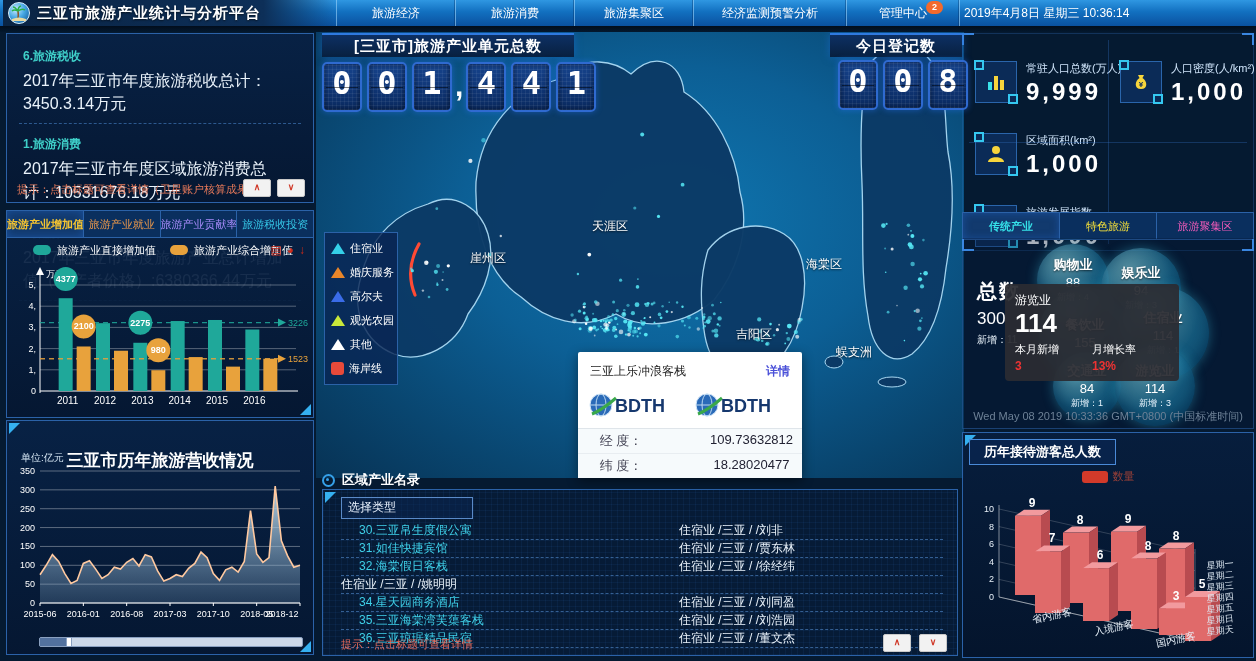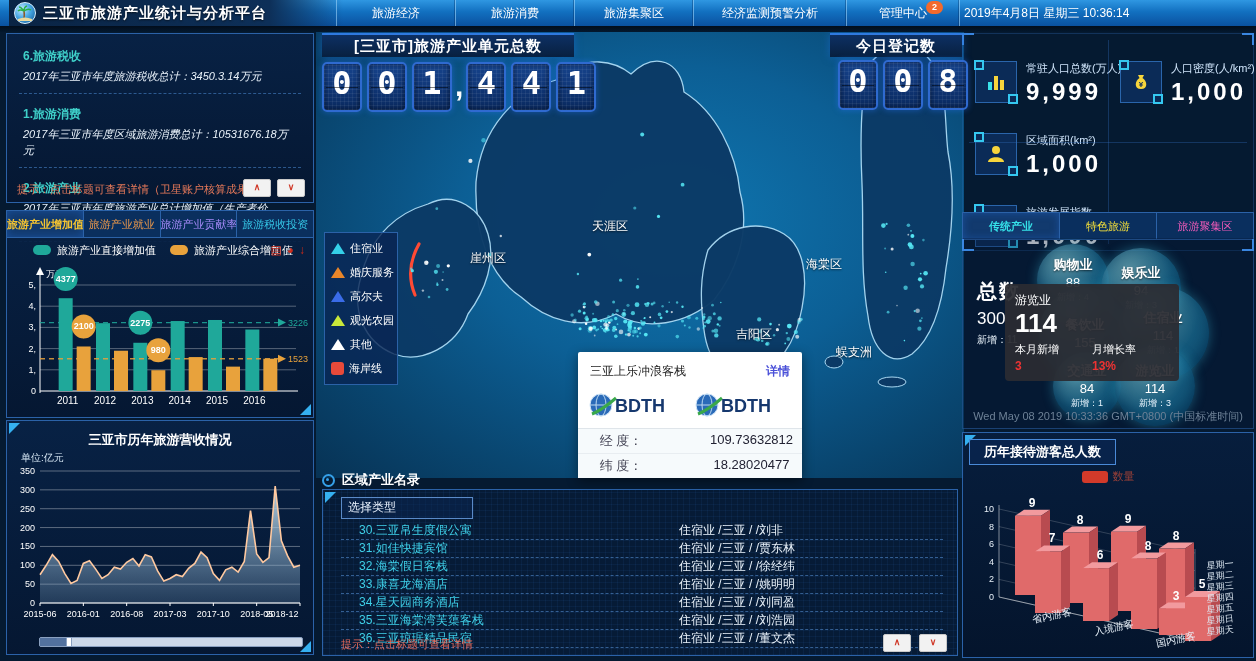--- a/index.html
+++ b/index.html
@@ -3,21 +3,21 @@
 <meta charset="utf-8">
 <style>
   html,body{margin:0;padding:0;background:#02101f;}
   .stage{position:relative;width:1256px;height:661px;overflow:hidden;
     background:#051a31;font-family:"Liberation Sans",sans-serif;}
   
   .topbar{position:absolute;left:0;top:0;width:1256px;height:26px;
     background:linear-gradient(180deg,#2f97e2 0%,#1270c0 45%,#0a51a0 100%);z-index:30;}
   .top-stripe{position:absolute;left:0;top:26px;width:1256px;height:6px;
     background:linear-gradient(180deg,#020d1c,#03182e);z-index:30;}
-  .brand{position:absolute;left:9px;top:0;width:334px;height:26px;display:flex;align-items:center;gap:7px;
+  .brand{position:absolute;left:3px;top:0;width:334px;height:26px;display:flex;align-items:center;gap:7px;
     padding-left:5px;box-sizing:border-box;background:linear-gradient(90deg,#0a2444 0%,#0d2f58 78%,rgba(13,47,88,0));}
   .logo{width:20px;height:20px;border-radius:50%;border:1px solid #d9f1ff;flex:0 0 auto;
     background:radial-gradient(circle at 35% 32%,#c9ecff,#47a8e4 45%,#0b4f8e);}
   .app-title{color:#fff;font-weight:bold;font-size:15px;letter-spacing:1px;white-space:nowrap;
     text-shadow:0 1px 2px rgba(0,0,0,.65);}
   .nav{position:absolute;left:336px;top:0;height:26px;display:flex;}
   .nav-item{text-align:center;line-height:26px;color:#fff;font-size:12px;cursor:pointer;position:relative;
     border-left:1px solid rgba(170,220,255,.55);box-shadow:inset -1px 0 0 rgba(0,40,90,.35);}
   .nav-item:last-child{border-right:1px solid rgba(170,220,255,.55);}
   .nav-badge{position:absolute;top:1px;right:16px;min-width:13px;height:13px;border-radius:7px;
@@ -66,37 +66,37 @@
   .panel{position:absolute;border:1px solid #2b62a8;box-sizing:border-box;
     background:linear-gradient(180deg,rgba(8,34,70,.93),rgba(5,23,50,.93));}
   .corner-br::after{content:"";position:absolute;right:2px;bottom:2px;
     border-left:11px solid transparent;border-bottom:11px solid #35b0f0;}
   .corner-tl::before{content:"";position:absolute;left:2px;top:2px;
     border-right:11px solid transparent;border-top:11px solid #35b0f0;}
   
   .sum-item{margin:0 0 6px 0;padding:6px 4px 8px;border-bottom:1px dashed rgba(70,130,200,.6);}
   .sum-item:last-child{border-bottom:none;}
   .sum-title{color:#3fd0c9;font-size:12px;font-weight:bold;margin-bottom:4px;}
-  .sum-desc{color:#eaf3fb;font-size:11px;line-height:1.45;font-style:italic;}
+  .sum-desc{color:#eaf3fb;font-size:16px;line-height:1.45;}
   .hint-row{position:absolute;left:10px;bottom:5px;color:#e87a5a;font-size:11px;}
   .pager{position:absolute;right:8px;bottom:5px;display:flex;gap:6px;}
   .pager-btn{width:26px;height:16px;background:#f2f2f2;border:1px solid #c9c9c9;border-radius:2px;
     color:#d03a2a;font-size:9px;line-height:15px;text-align:center;font-weight:bold;cursor:pointer;}
   
   .tabs{display:flex;height:26px;background:#0a2f5e;border-bottom:1px solid #2b62a8;}
   .tab{flex:1;text-align:center;line-height:26px;font-size:11px;cursor:pointer;
     border-right:1px solid #2b62a8;white-space:nowrap;overflow:hidden;}
   .tab:last-child{border-right:none;}
   .tab.active{background:#123a6e;font-weight:bold;box-shadow:inset 0 0 8px rgba(40,120,240,.35);}
   .legend-row{display:flex;align-items:center;gap:6px;height:24px;padding-left:26px;color:#fff;font-size:11px;}
   .swatch{width:18px;height:10px;border-radius:5px;flex:0 0 auto;}
   .tool-icons{position:absolute;right:8px;top:32px;display:flex;gap:5px;color:#cc2a1a;font-size:12px;}
   .tool-icons span{cursor:pointer;}
   
-  .rev-title{text-align:center;color:#fff;font-weight:bold;font-size:13px;margin-top:10px;}
+  .rev-title{text-align:center;color:#fff;font-weight:bold;font-size:17px;margin-top:28px;}
   .rev-unit{position:absolute;left:14px;top:30px;color:#d8e8f5;font-size:10px;}
   .rev-slider{position:absolute;left:32px;right:10px;bottom:7px;height:8px;background:#ccd8e8;
     border:1px solid #8aa0c0;border-radius:2px;cursor:pointer;}
   .rev-slider-dark{position:absolute;left:0;top:0;bottom:0;width:26px;background:#52719e;}
   .rev-slider-handle{position:absolute;left:26px;top:-1px;bottom:-1px;width:4px;background:#fff;border:1px solid #8aa0c0;}
   
   .dir-header{position:absolute;left:322px;top:471px;display:flex;align-items:center;gap:7px;z-index:4;
     color:#fff;font-weight:bold;font-size:13px;}
   .target-icon{width:9px;height:9px;border:2px solid #35a0e8;border-radius:50%;position:relative;}
   .target-icon::after{content:"";position:absolute;left:2px;top:2px;width:3px;height:3px;border-radius:50%;background:#35a0e8;}
@@ -655,21 +655,20 @@
       </div>
       <div class="dir-row">
         <span class="dir-row-name">31.如佳快捷宾馆</span>
         <span class="dir-row-info">住宿业 /三亚 / /贾东林</span>
       </div>
       <div class="dir-row">
         <span class="dir-row-name">32.海棠假日客栈</span>
         <span class="dir-row-info">住宿业 /三亚 / /徐经纬</span>
       </div>
       <div class="dir-row">
-        <span class="dir-row-name">33.康喜龙海酒店</span>
         <span class="dir-row-info">住宿业 /三亚 / /姚明明</span>
       </div>
       <div class="dir-row">
         <span class="dir-row-name">34.星天园商务酒店</span>
         <span class="dir-row-info">住宿业 /三亚 / /刘同盈</span>
       </div>
       <div class="dir-row">
         <span class="dir-row-name">35.三亚海棠湾芙蕖客栈</span>
         <span class="dir-row-info">住宿业 /三亚 / /刘浩园</span>
       </div>

